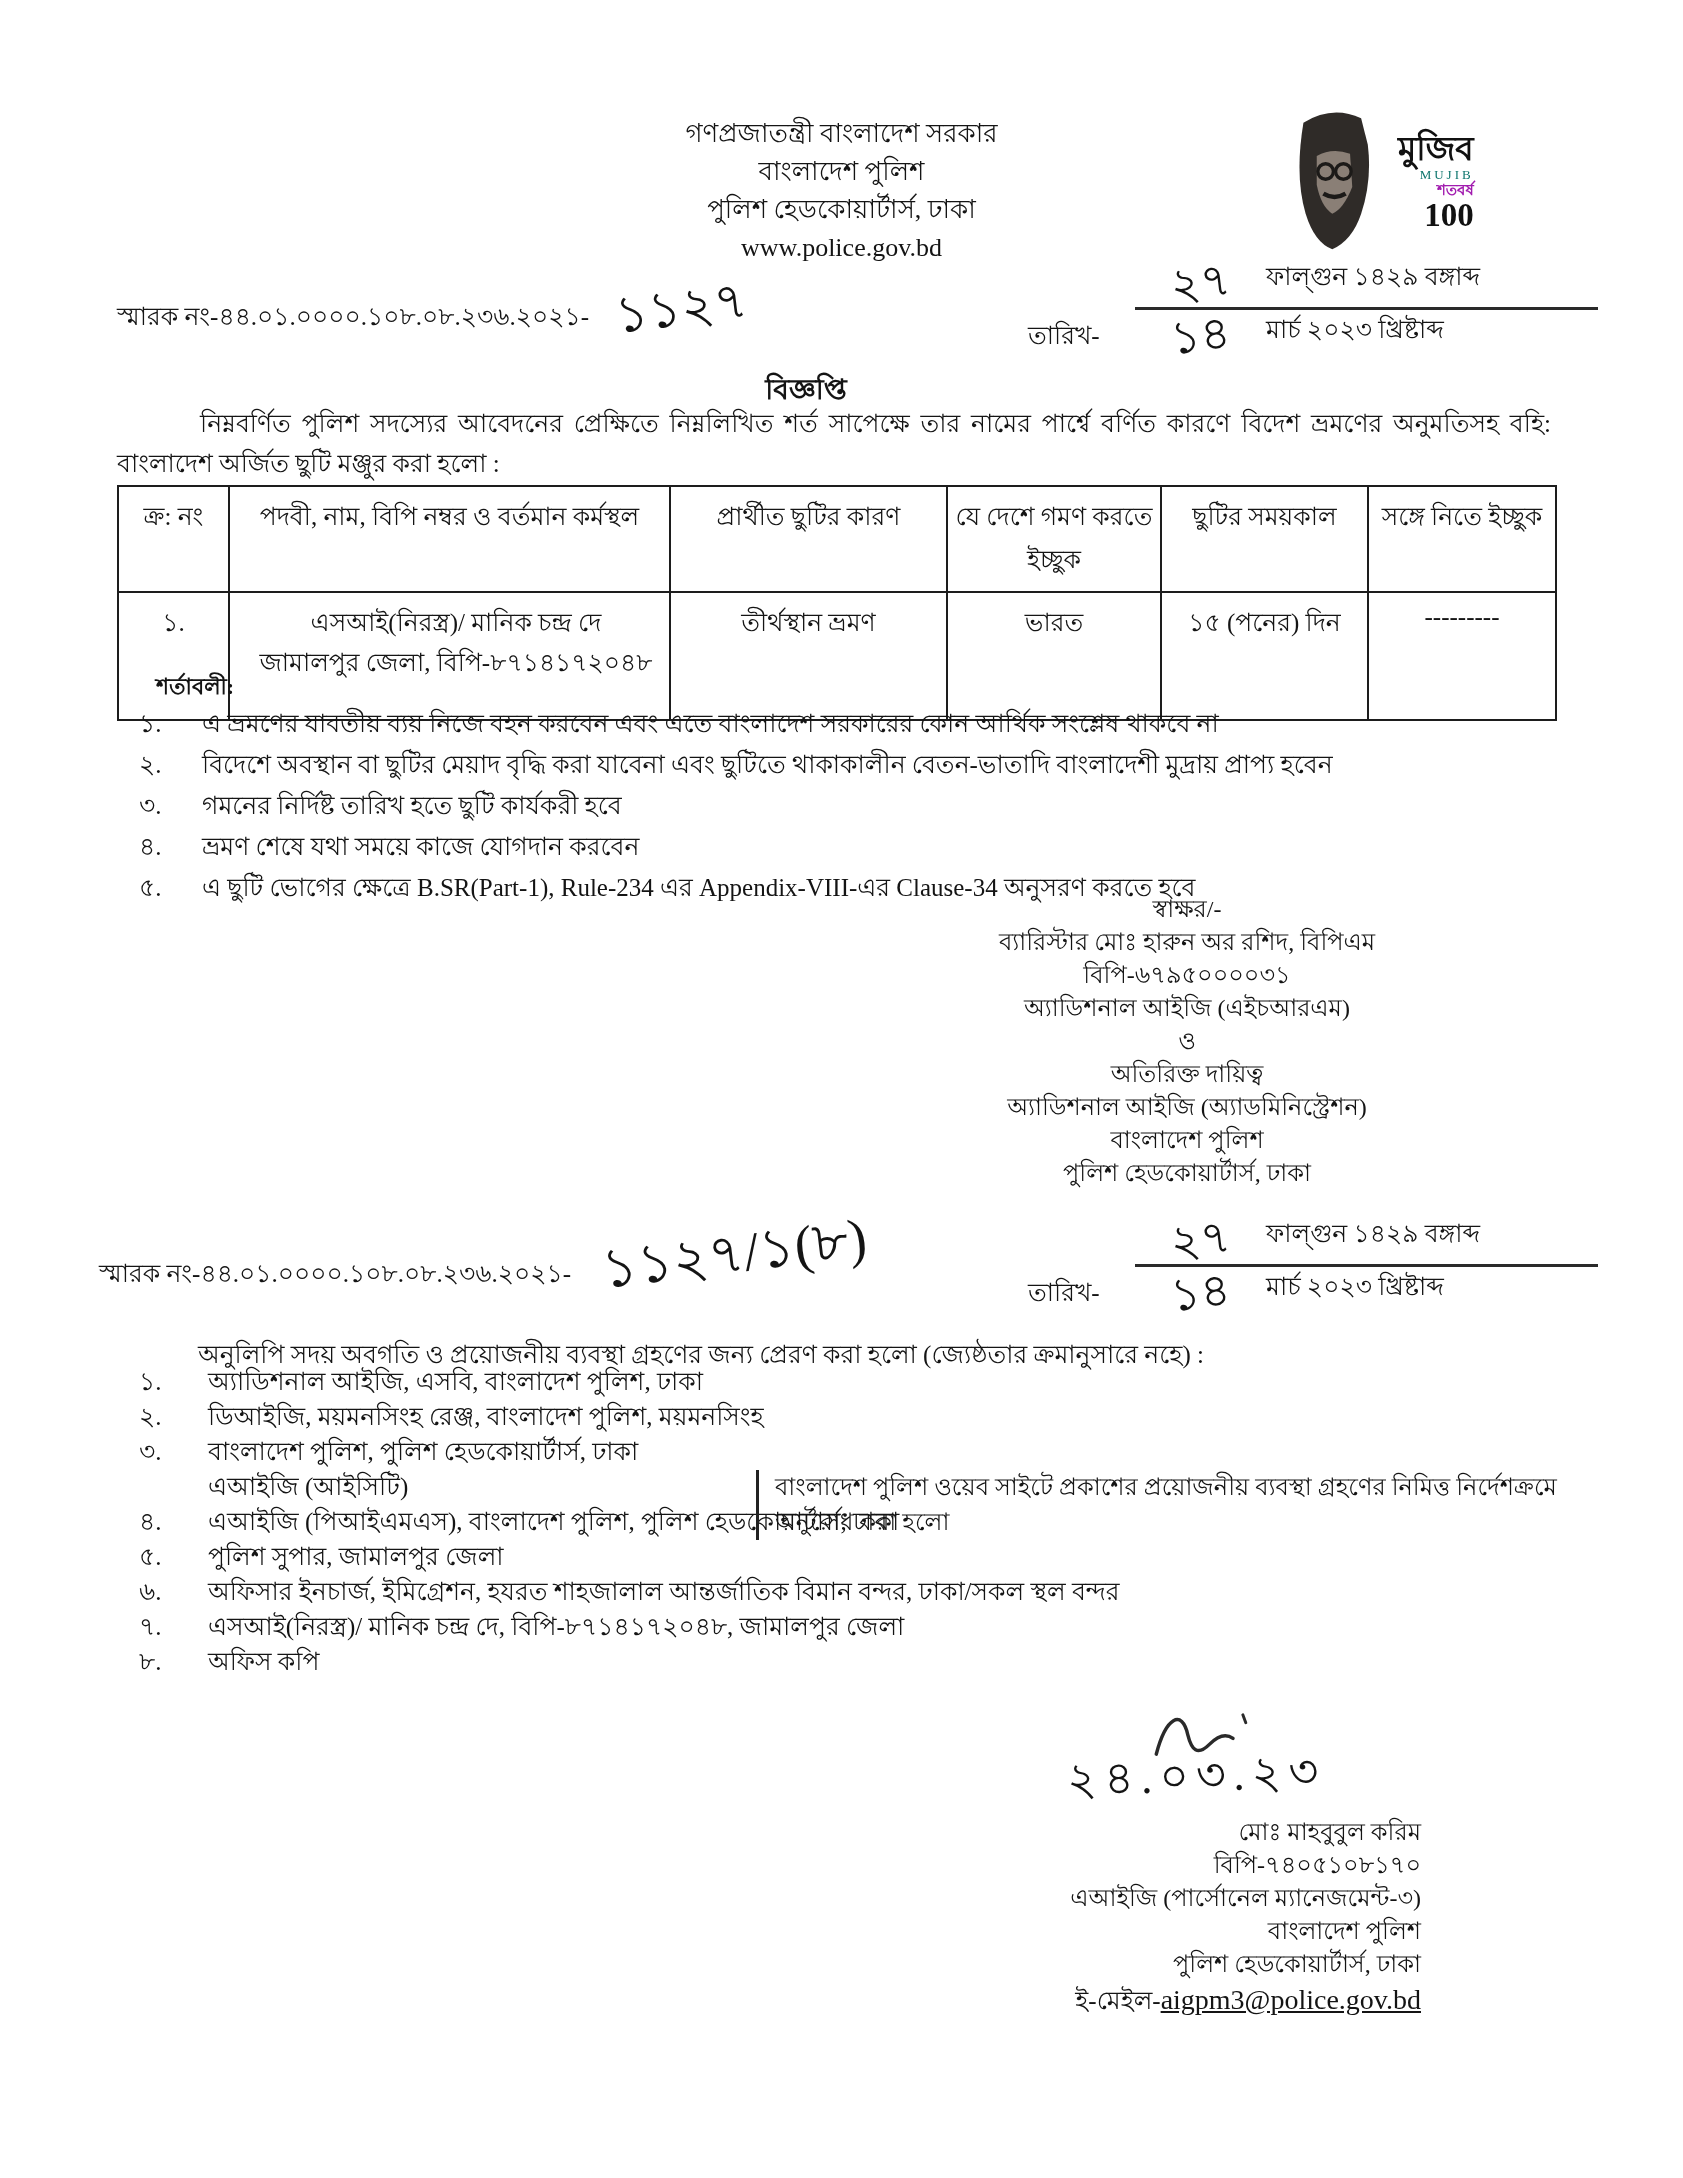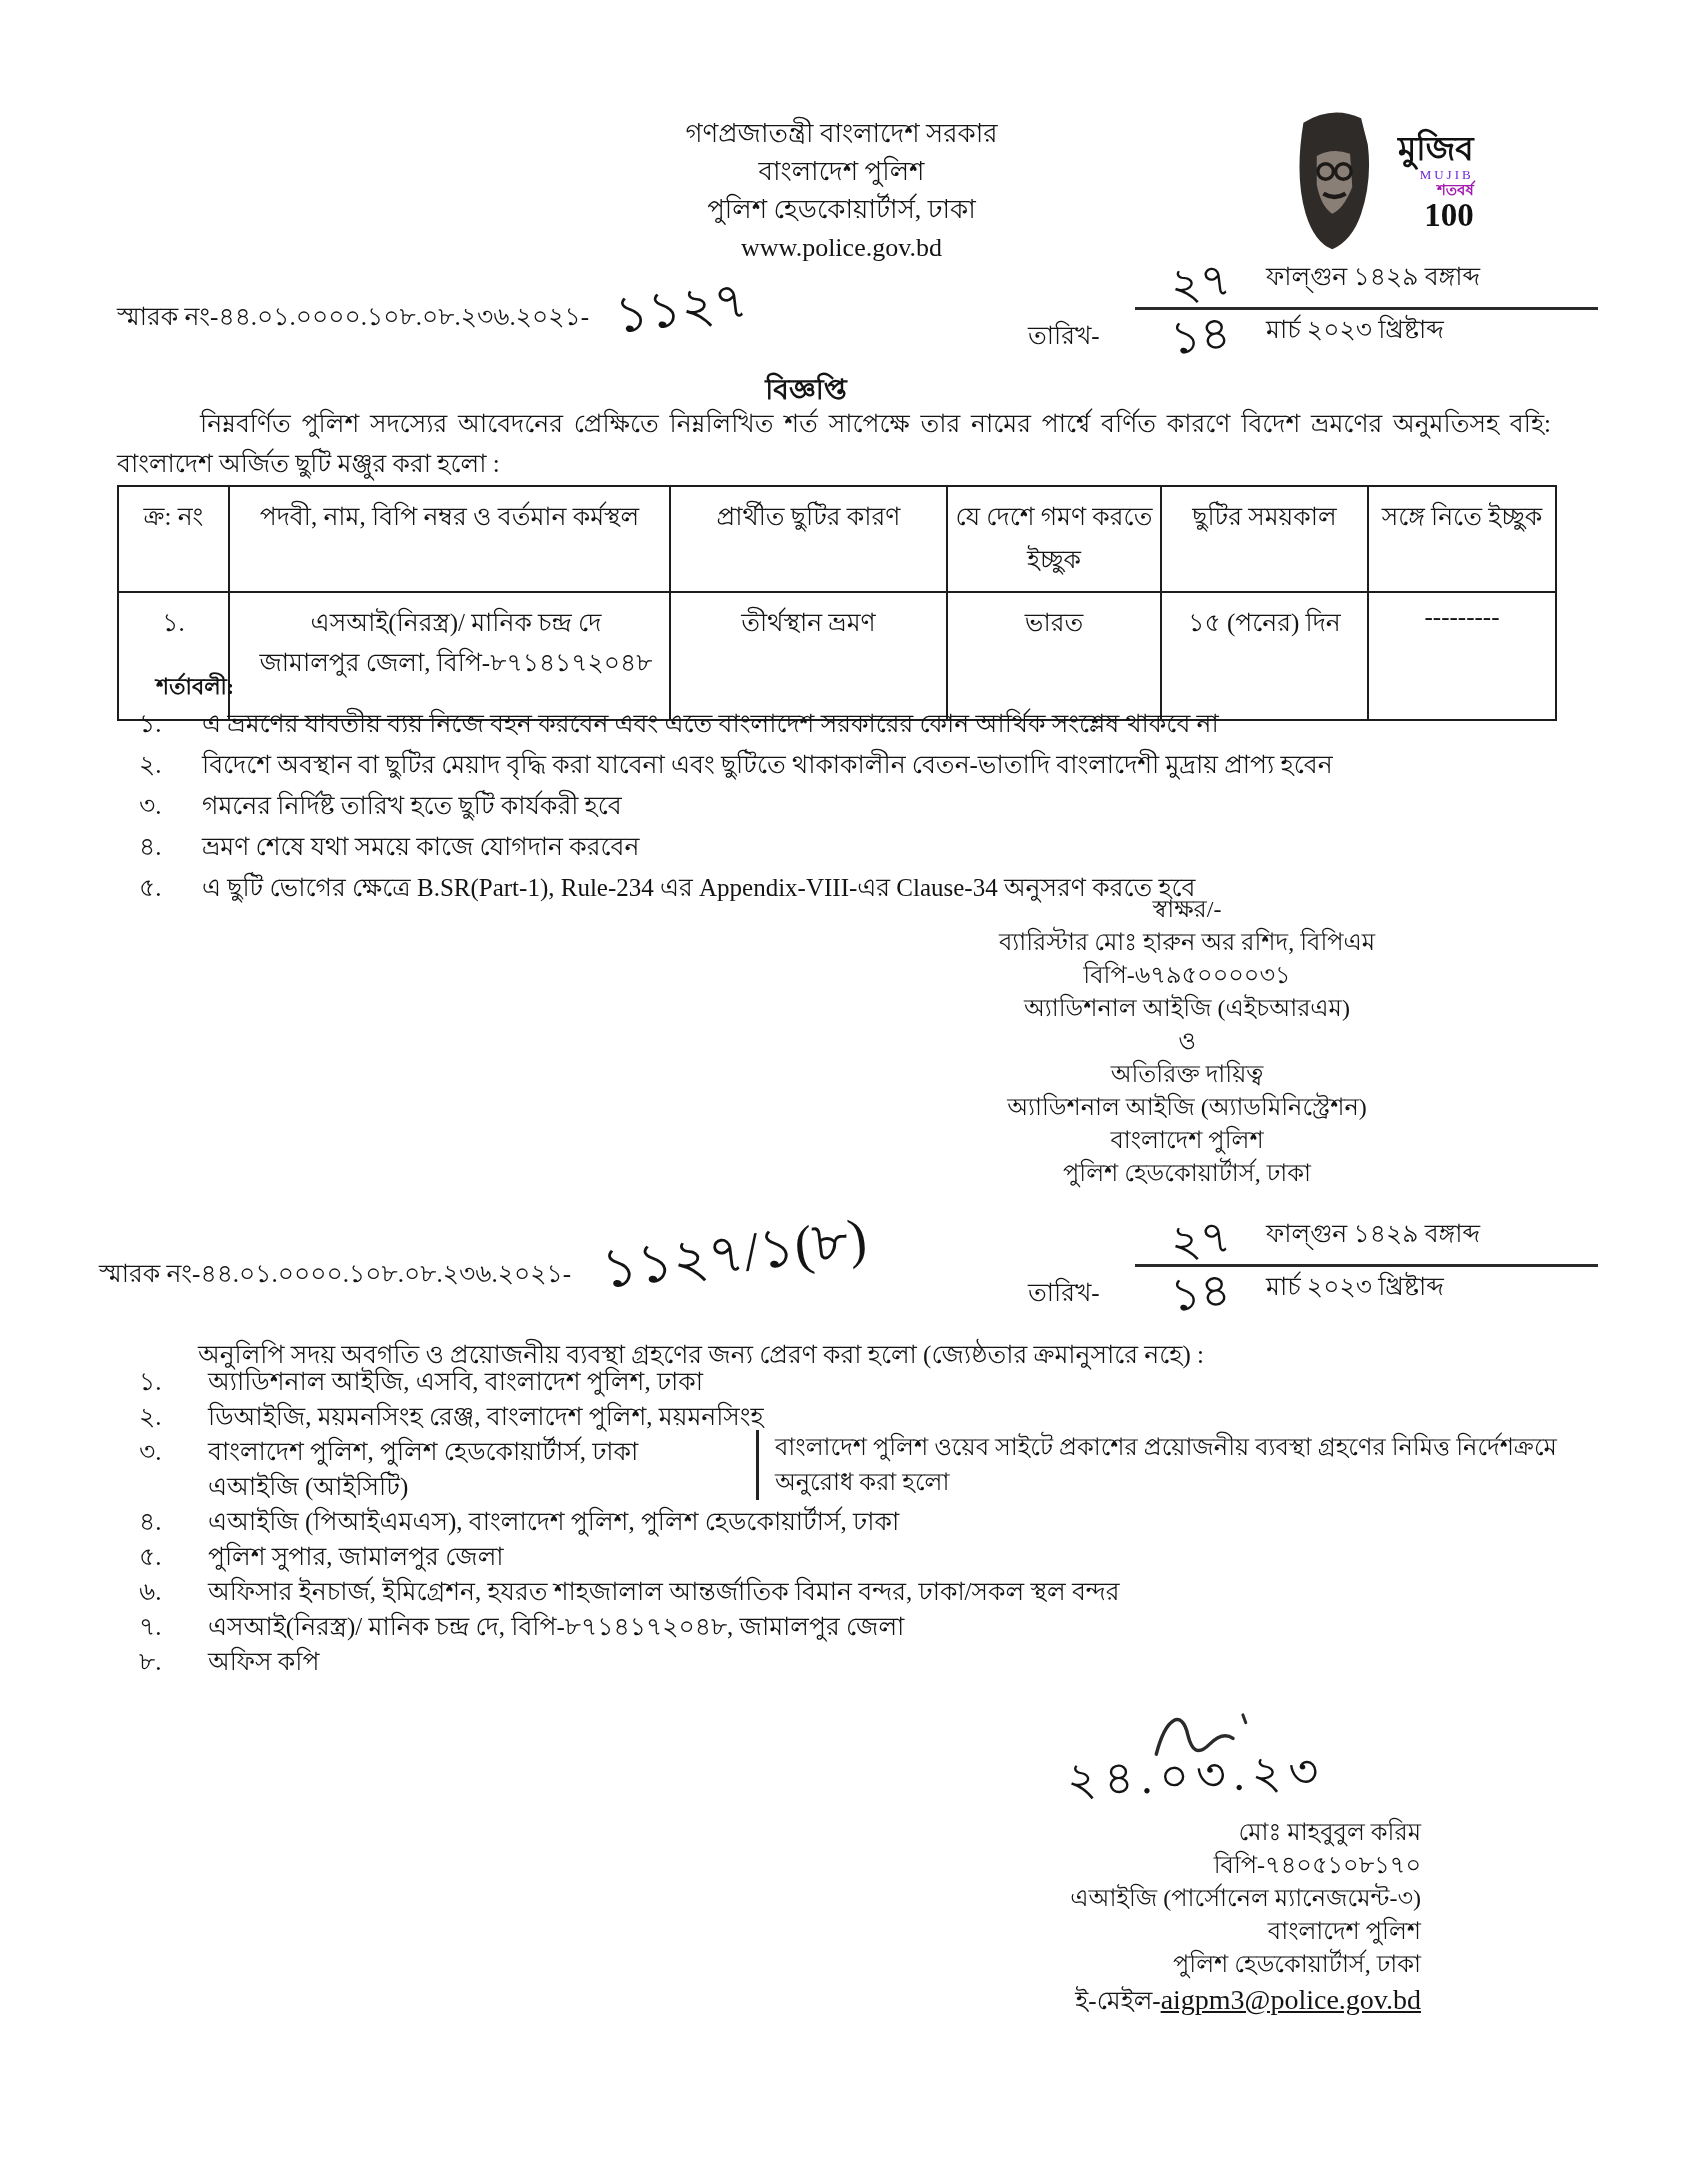--- a/index.html
+++ b/index.html
@@ -10,21 +10,21 @@
   }
   .abs{position:absolute;}
 
   
   #header{top:115px;left:0;width:1683px;text-align:center;font-size:26px;line-height:38px;}
 
   
   #logo{top:105px;left:1279px;width:243px;height:156px;display:flex;align-items:center;gap:8px;}
   .logo-text{display:flex;flex-direction:column;align-items:flex-end;line-height:1.08;}
   .logo-bn{font-size:33px;font-weight:bold;color:#111;}
-  .logo-en{font-size:13px;letter-spacing:3px;color:#6d28d9;}
+  .logo-en{font-size:13px;letter-spacing:3px;color:#0f766e;}
   .logo-red{color:#a21caf;font-size:15px;font-weight:bold;margin-left:27px;}
   .logo-100{font-size:33px;font-weight:bold;color:#111;}
 
   
   .memo-row{display:flex;align-items:flex-start;}
   .memo-label{font-size:25px;padding-top:14px;white-space:nowrap;}
   .hw{display:inline-block;transform:rotate(-7deg);font-weight:500;}
   #memo1{top:283px;left:117px;}
   #memo1 .hw-num{font-size:51px;margin-left:26px;line-height:1;}
   #memo2{top:1240px;left:99px;}
@@ -60,21 +60,21 @@
   .cond-num{width:63px;flex:none;}
 
   
   #sig1{top:893px;left:910px;width:554px;text-align:center;font-size:24px;line-height:33px;}
   #copy-line{top:1335px;left:198px;font-size:25px;}
 
   
   #distribution{top:1364px;left:139px;width:1431px;font-size:25px;line-height:35px;}
   .dist-item{display:flex;}
   .dist-num{width:69px;flex:none;}
-  #web-note{top:1430px;left:756px;width:891px;border-left:3px solid #222;padding-left:16px;font-size:24px;line-height:35px;}
+  #web-note{top:1470px;left:756px;width:891px;border-left:3px solid #222;padding-left:16px;font-size:24px;line-height:35px;}
 
   
   #squiggle{top:1705px;left:1148px;}
   #hw-date{top:1740px;left:1067px;font-size:46px;letter-spacing:7px;transform:rotate(-2deg);}
   #sig2{top:1816px;left:896px;width:525px;text-align:right;font-size:24px;line-height:33px;}
   .email-line{font-size:25px;margin-top:2px;}
   .email-addr{text-decoration:underline;font-size:28px;}
 </style>
 </head>
 <body>

